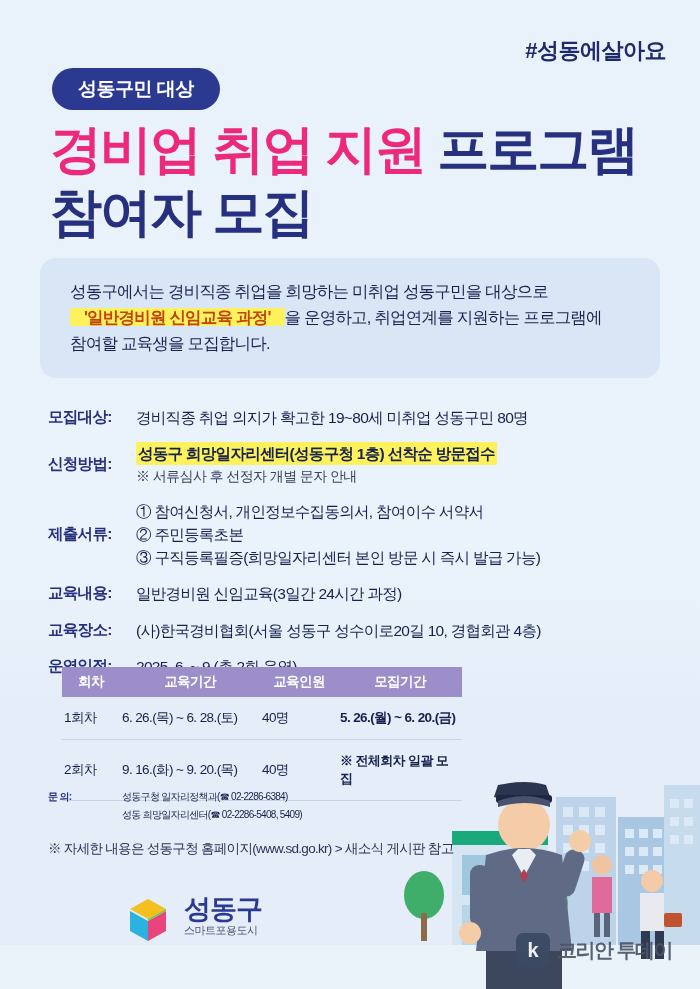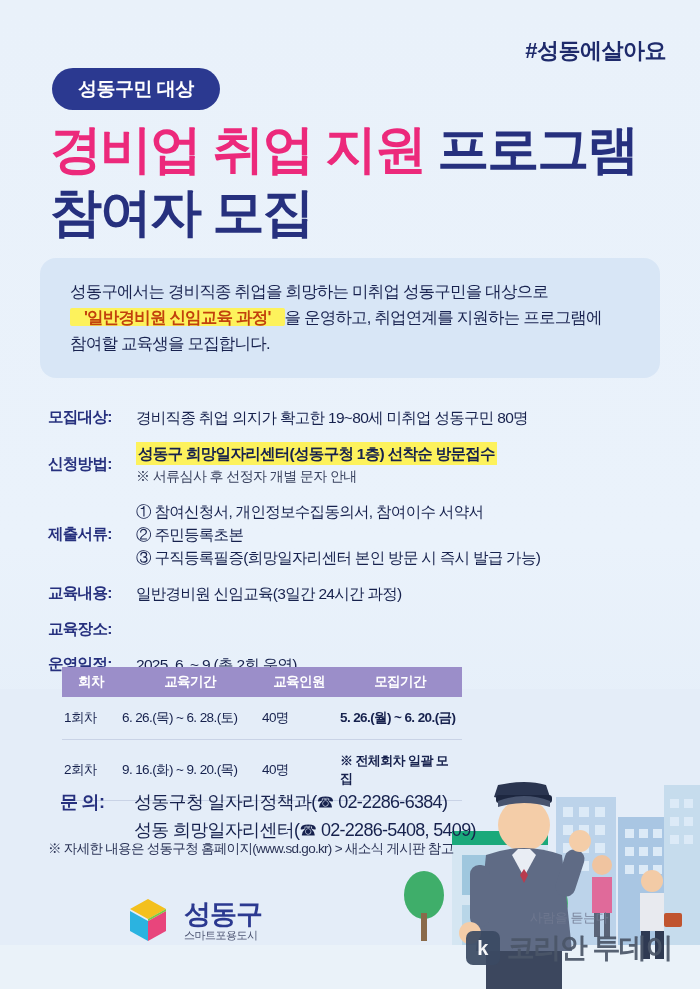--- a/index.html
+++ b/index.html
@@ -85,47 +85,47 @@
   .col1 { width: 58px; }
   .col2 { width: 140px; font-family: Liberation Serif, serif; }
   .col3 { width: 78px; }
   .col4 { width: 124px; }
   td.apply { font-weight: bold; color: #16214d; vertical-align: middle; }
   .apply-note { font-weight: bold; font-size: 13px; }
 
   
   .contact {
     position: absolute; top: 790px; left: 48px; width: 560px;
-    font-size: 18px; color: #16214d; letter-spacing: -0.7px; margin-left: 12px;
+    font-size: 10px; color: #16214d; letter-spacing: -0.7px;
   }
   .contact .clbl { color: #26307e; font-weight: bold; display: inline-block; width: 74px;}
   .contact .cline { margin-bottom: 4px; }
   .contact .cline2 { margin-left: 74px; }
   .footnote {
     position: absolute; top: 840px; left: 48px;
     font-size: 13.5px; color: #2a3356; letter-spacing: -0.7px;
   }
 
   
-  .logo { position: absolute; left: 122px; bottom: 42px; display: flex; align-items: center; }
+  .logo { position: absolute; left: 122px; bottom: 42px; display: flex; }
   .logo-mark { position: relative; width: 52px; height: 52px; margin-right: 10px; }
   .logo-text { line-height: 1.05; }
   .logo-text .lt1 { font-size: 27px; font-weight: bold; color: #2b3990; letter-spacing: -1px;}
   .logo-text .lt2 { font-size: 11px; color: #4a5270; letter-spacing: -0.5px; margin-top: 2px;}
 
   
   .watermark { position: absolute; right: 28px; bottom: 22px; text-align: center; opacity: 0.92;}
   .wm-top { font-size: 13px; color: #6f7890; letter-spacing: -0.5px; }
   .wm-main { display: flex; align-items: center; justify-content: center; margin-top: 2px;}
   .wm-badge {
     width: 34px; height: 34px; border-radius: 7px; background: #3b4a63; color: #fff;
     font-size: 20px; font-weight: bold; display: flex; align-items: center; justify-content: center;
     margin-right: 7px;
   }
-  .wm-text { font-size: 28px; font-weight: bold; color: #4b5668; letter-spacing: -1.5px; }
+  .wm-text { font-size: 20px; font-weight: bold; color: #4b5668; letter-spacing: -1.5px; }
 
   
   .illus { position: absolute; left: 0; bottom: 0; width: 700px; height: 300px; }
 </style>
 </head>
 <body>
 
 <div class="poster">
 
   <svg class="illus" viewBox="0 0 700 300" preserveAspectRatio="none">
@@ -250,20 +250,21 @@
       </div>
     </div>
 
     <div class="row">
       <div class="lbl">교육내용:</div>
       <div class="val">일반경비원 신임교육(3일간 24시간 과정)</div>
     </div>
 
     <div class="row">
       <div class="lbl">교육장소:</div>
+      <div class="val">(사)한국경비협회(서울 성동구 성수이로20길 10, 경협회관 4층)</div>
     </div>
 
     <div class="row">
       <div class="lbl">운영일정:</div>
       <div class="val">2025. 6. ~ 9.(총 2회 운영)</div>
     </div>
   </div>
 
   <div class="table-wrap">
     <table>
@@ -310,20 +311,19 @@
         <path d="M26 24 L44 14 L44 16 L26 26 Z" fill="#7ac943"></path>
       </svg>
     </div>
     <div class="logo-text">
       <div class="lt1">성동구</div>
       <div class="lt2">스마트포용도시</div>
     </div>
   </div>
 
   <div class="watermark">
-    <div class="wm-top">사람을 듣는다</div>
     <div class="wm-main">
       <div class="wm-badge">k</div>
       <div class="wm-text">코리안 투데이</div>
     </div>
   </div>
 
 </div>
 
 </body></html>

